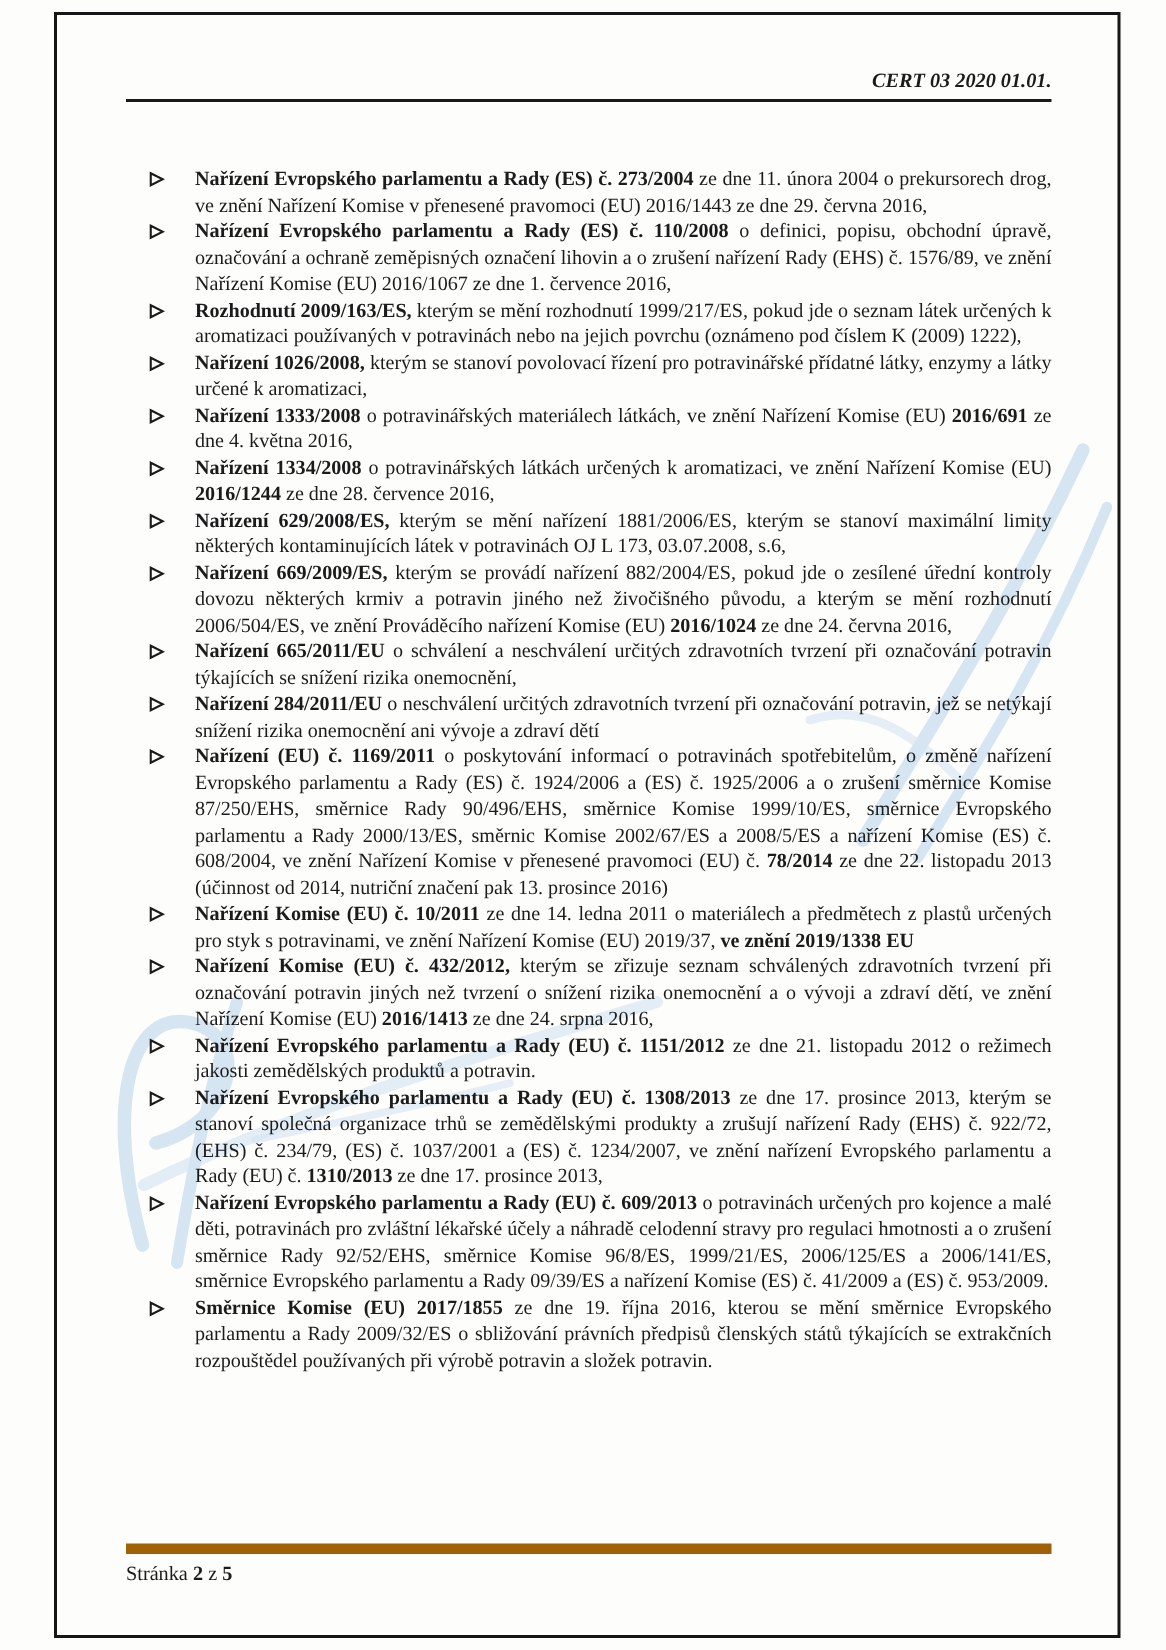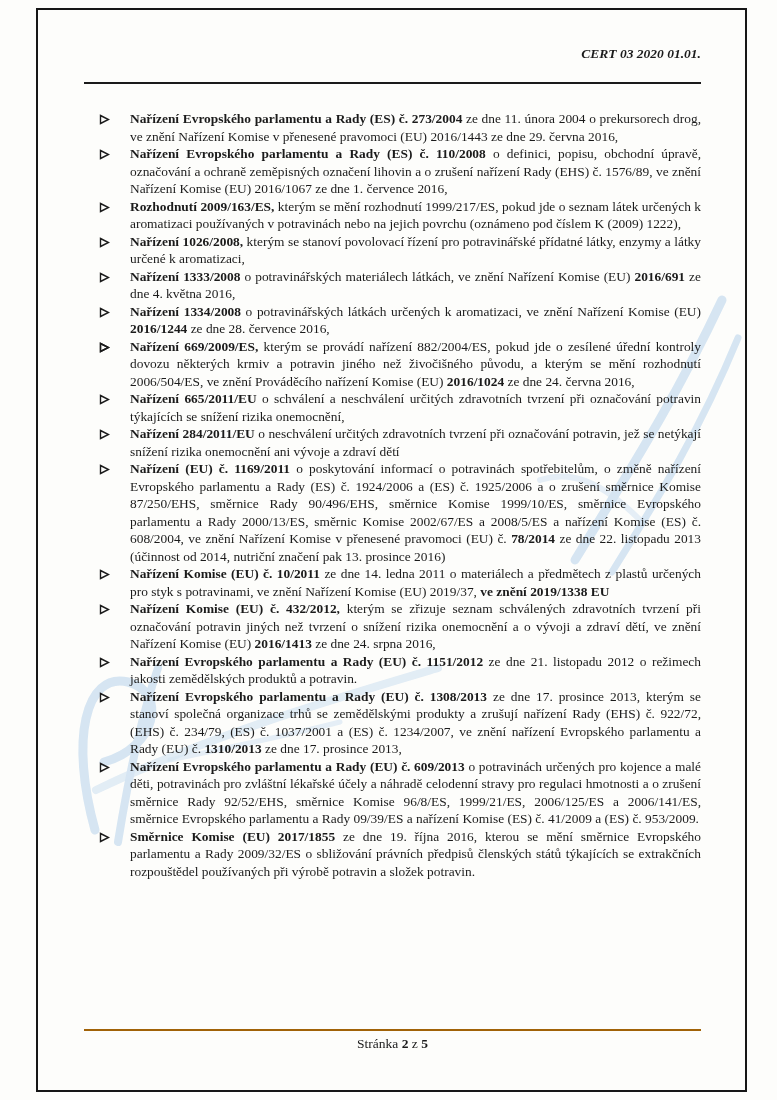--- a/index.html
+++ b/index.html
@@ -17,41 +17,40 @@
     border: 2px solid #161616;
     pointer-events: none;
     z-index: 2;
   }
   .watermark {
     position: absolute; top: 0; left: 0; z-index: 0;
   }
   .header {
     position: absolute; top: 46px; left: 84px; right: 76px;
     border-bottom: 2px solid #1a1a1a;
-    padding-bottom: 20px;
+    padding-bottom: 4px;
     text-align: right;
     font-weight: bold; font-style: italic;
     font-size: 13.5px;
     z-index: 1;
   }
   .content {
     position: absolute; top: 87px; left: 97px; width: 604px;
     font-size: 13.4px; line-height: 17.5px;
     text-align: justify;
     z-index: 1;
     margin-top: 23px;
   }
   .list-item { position: relative; padding-left: 33px; }
   .bullet-icon { position: absolute; left: 2px; top: 4px; }
   .b { font-weight: bold; }
   .footer {
     position: absolute; top: 1029px; left: 84px; right: 76px;
-    border-top: 2px solid #a16207;
+    border-top: 7px solid #a16207;
     padding-top: 5px;
-    text-align: center;
     font-size: 13.5px;
     z-index: 1;
   }
 </style>
 </head>
 <body>
 
 <div class="page">
 
   <svg class="watermark" width="777" height="1100" viewBox="0 0 777 1100" aria-hidden="true">
@@ -86,21 +85,21 @@
           <path d="M1.5 1.5 L9.5 5.5 L1.5 9.5 Z" fill="none" stroke="#1b1b1b" stroke-width="1.4"></path>
         </svg><span class="item-text"><span class="b">Nařízení 1026/2008,</span><span> kterým se stanoví povolovací řízení pro potravinářské přídatné látky, enzymy a látky určené k aromatizaci,</span></span></div>
       <div class="list-item"><svg class="bullet-icon" width="11" height="11" viewBox="0 0 11 11">
           <path d="M1.5 1.5 L9.5 5.5 L1.5 9.5 Z" fill="none" stroke="#1b1b1b" stroke-width="1.4"></path>
         </svg><span class="item-text"><span class="b">Nařízení 1333/2008</span><span> o potravinářských materiálech látkách, ve znění Nařízení Komise (EU) </span><span class="b">2016/691</span><span> ze dne 4. května 2016,</span></span></div>
       <div class="list-item"><svg class="bullet-icon" width="11" height="11" viewBox="0 0 11 11">
           <path d="M1.5 1.5 L9.5 5.5 L1.5 9.5 Z" fill="none" stroke="#1b1b1b" stroke-width="1.4"></path>
         </svg><span class="item-text"><span class="b">Nařízení 1334/2008</span><span> o potravinářských látkách určených k aromatizaci, ve znění Nařízení Komise (EU) </span><span class="b">2016/1244</span><span> ze dne 28. července 2016,</span></span></div>
       <div class="list-item"><svg class="bullet-icon" width="11" height="11" viewBox="0 0 11 11">
           <path d="M1.5 1.5 L9.5 5.5 L1.5 9.5 Z" fill="none" stroke="#1b1b1b" stroke-width="1.4"></path>
-        </svg></div>
+        </svg><span class="item-text"><span class="b">Nařízení 629/2008/ES,</span><span> kterým se mění nařízení 1881/2006/ES, kterým se stanoví maximální limity některých kontaminujících látek v potravinách OJ L 173, 03.07.2008, s.6,</span></span></div>
       <div class="list-item"><svg class="bullet-icon" width="11" height="11" viewBox="0 0 11 11">
           <path d="M1.5 1.5 L9.5 5.5 L1.5 9.5 Z" fill="none" stroke="#1b1b1b" stroke-width="1.4"></path>
         </svg><span class="item-text"><span class="b">Nařízení 669/2009/ES,</span><span> kterým se provádí nařízení 882/2004/ES, pokud jde o zesílené úřední kontroly dovozu některých krmiv a potravin jiného než živočišného původu, a kterým se mění rozhodnutí 2006/504/ES, ve znění Prováděcího nařízení Komise (EU) </span><span class="b">2016/1024</span><span> ze dne 24. června 2016,</span></span></div>
       <div class="list-item"><svg class="bullet-icon" width="11" height="11" viewBox="0 0 11 11">
           <path d="M1.5 1.5 L9.5 5.5 L1.5 9.5 Z" fill="none" stroke="#1b1b1b" stroke-width="1.4"></path>
         </svg><span class="item-text"><span class="b">Nařízení 665/2011/EU</span><span> o schválení a neschválení určitých zdravotních tvrzení při označování potravin týkajících se snížení rizika onemocnění,</span></span></div>
       <div class="list-item"><svg class="bullet-icon" width="11" height="11" viewBox="0 0 11 11">
           <path d="M1.5 1.5 L9.5 5.5 L1.5 9.5 Z" fill="none" stroke="#1b1b1b" stroke-width="1.4"></path>
         </svg><span class="item-text"><span class="b">Nařízení 284/2011/EU</span><span> o neschválení určitých zdravotních tvrzení při označování potravin, jež se netýkají snížení rizika onemocnění ani vývoje a zdraví dětí</span></span></div>
       <div class="list-item"><svg class="bullet-icon" width="11" height="11" viewBox="0 0 11 11">

